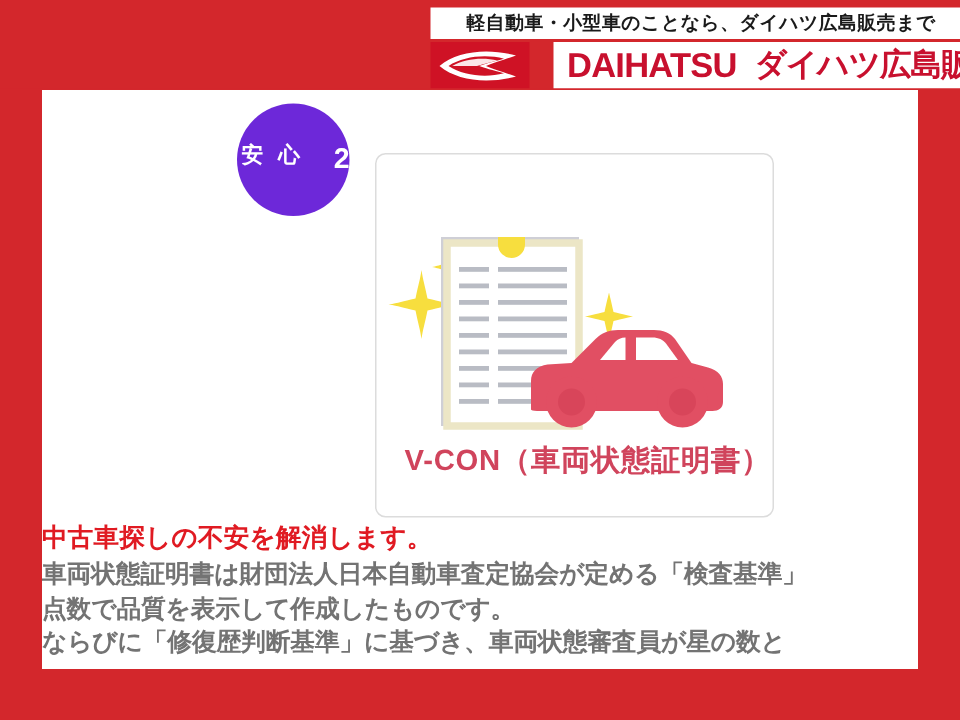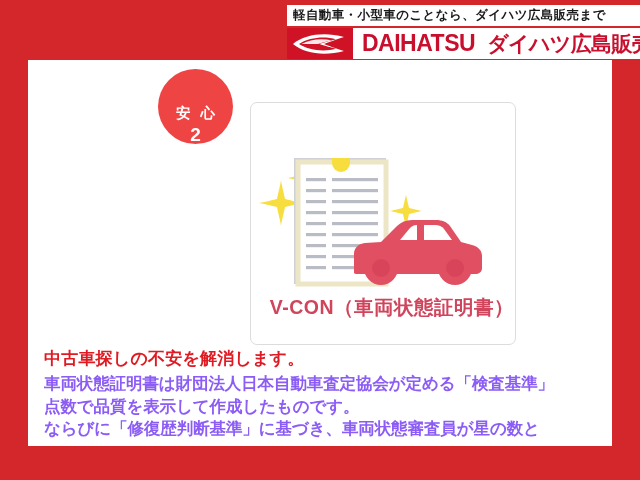--- a/index.html
+++ b/index.html
@@ -17,26 +17,26 @@
     background:#d3272c;overflow:hidden;
   }
   .hdr-tag{
     position:absolute;left:287px;top:5px;
     width:353px;height:21px;
     background:#ffffff;
     display:flex;align-items:center;
   }
   .hdr-tag-text{
     font-size:12.5px;color:#1a1a1a;font-weight:600;
-    letter-spacing:.4px;padding-left:6px;white-space:nowrap;
+    letter-spacing:.4px;padding-left:24px;white-space:nowrap;
     line-height:1;
   }
   .hdr-logo-row{
     position:absolute;left:287px;top:28px;width:353px;height:31px;
-    display:flex;align-items:center;
+    display:flex;align-items:center;gap:16px;
   }
   .logo-mark{
     width:66px;height:31px;background:#cf1225;
     display:flex;align-items:center;justify-content:center;flex:none;
   }
   .logo-white{
     flex:1;height:31px;background:#ffffff;
     display:flex;align-items:center;white-space:nowrap;overflow:hidden;
   }
   .logo-word{
@@ -62,23 +62,23 @@
     width:264px;height:241px;
     background:#ffffff;
     border:1px solid #dcdcdc;
     border-radius:7px;
   }
 
   
   .badge{
     position:absolute;left:130px;top:9px;
     width:75px;height:75px;border-radius:50%;
-    background:#ef4444;
-    display:flex;flex-direction:column;
-    align-items:center;justify-content:flex-end;
+    background:#6d28d9;
+    display:flex;flex-direction:row;
+    align-items:center;justify-content:space-between;
     z-index:4;
   }
   .badge-label{
     color:#ffffff;font-size:14.5px;font-weight:bold;
     letter-spacing:3px;line-height:1;margin-bottom:5px;
     padding-left:3px;
   }
   .badge-num{
     color:#ffffff;font-size:19px;font-weight:bold;line-height:1;
   }
@@ -92,28 +92,28 @@
   
   .vcon{
     position:absolute;left:222px;top:238px;width:264px;
     text-align:right;
     color:#d0445c;font-size:19.5px;font-weight:bold;
     letter-spacing:.5px;line-height:1;white-space:nowrap;
   }
 
   
   .copy{
-    position:absolute;left:16px;top:288px;width:574px;
+    position:absolute;left:0;top:288px;width:574px;font-family:Liberation Serif, serif;
   }
   .copy-head{
     color:#e01a22;font-size:17px;font-weight:bold;
     letter-spacing:.2px;line-height:1.35;margin:0 0 1px 0;
   }
   .copy-body{
-    color:#8b5cf6;font-size:16.5px;font-weight:bold;
+    color:#737373;font-size:16.5px;font-weight:bold;
     letter-spacing:-0.1px;line-height:1.38;margin:0;
   }
   .copy-body div{white-space:nowrap;}
 </style>
 </head>
 <body>
 
 <div class="page">
 
   <div class="header">

